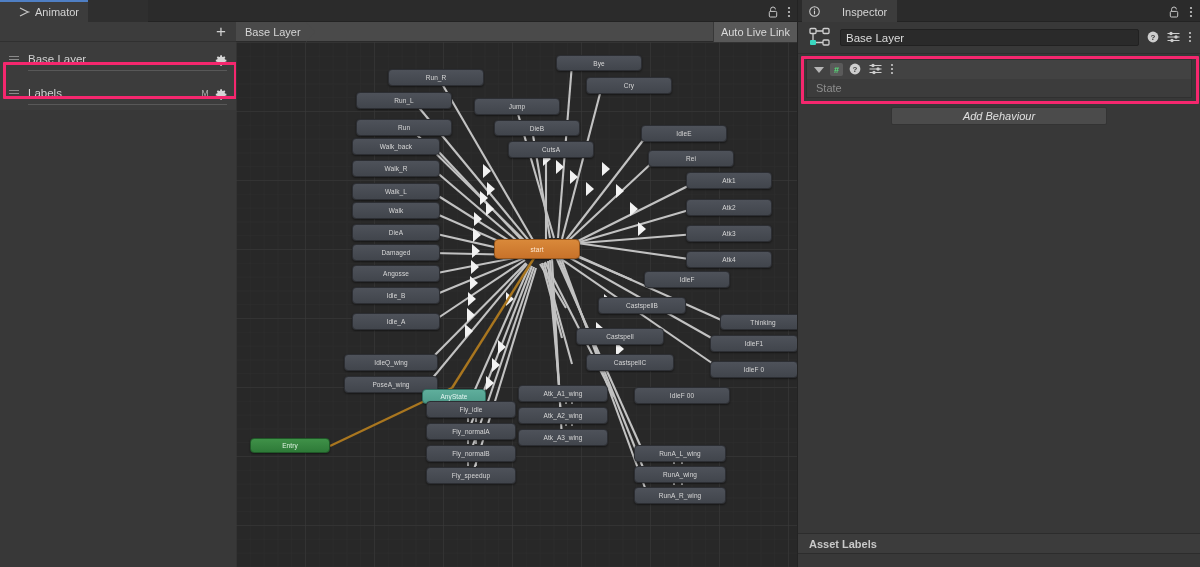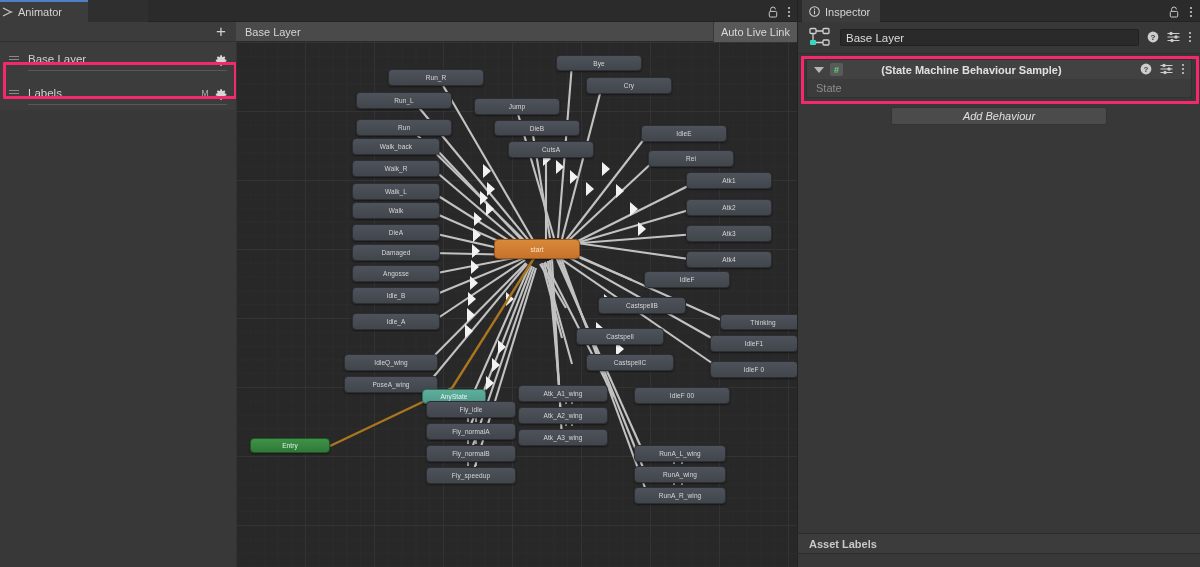--- a/index.html
+++ b/index.html
@@ -17,21 +17,21 @@
     position: absolute; left: 0; top: 0; width: 236px; height: 567px;
     background: #383838;
   }
   .tabstrip {
     position: relative; height: 22px; background: #2b2b2b;
     border-bottom: 1px solid #232323;
   }
   .tab-active {
     position: absolute; left: 0; top: 0; width: 88px; height: 22px;
     background: #3c3c3c; display: flex; align-items: center;
-    padding-left: 2px; gap: 5px;
+    padding-left: 19px; gap: 5px;
     border-top: 2px solid #4f7fc4;
   }
   .tab-label { font-size: 11px; color: #d4d4d4; }
   .tab-empty {
     position: absolute; left: 88px; top: 0; width: 60px; height: 22px;
     background: #2f2f2f;
   }
   .anim-icon svg { display: block; }
 
   .subtabs {
@@ -140,21 +140,21 @@
   #inspector {
     position: absolute; left: 797px; top: 0; width: 403px; height: 567px;
     background: #383838; border-left: 1px solid #232323;
   }
   .insp-tabstrip {
     height: 22px; background: #2b2b2b; position: relative;
     border-bottom: 1px solid #232323;
   }
   .insp-tab {
     position: absolute; left: 4px; top: 0; height: 22px; padding: 0 10px 0 7px;
-    background: #3c3c3c; display: flex; align-items: center; gap: 5px;
+    background: #3c3c3c; display: flex; align-items: center; gap: 22px;
     border-top: 2px solid #3c3c3c;
   }
   .insp-tab-label { font-size: 11px; color: #d4d4d4; }
   .insp-right-icons { position: absolute; right: 7px; top: 4px; display: flex; gap: 10px; align-items: center;}
 
   .insp-header {
     height: 32px; display: flex; align-items: center; padding: 0 8px 0 10px;
     gap: 8px; background: #383838; border-bottom: 1px solid #2e2e2e;
   }
   .state-icon { width: 24px; height: 22px; flex: 0 0 auto; }
@@ -637,21 +637,20 @@
             <circle cx="2" cy="10" r="1.1" fill="#c8c8c8"></circle>
           </svg>
         </span>
       </div>
     </div>
 
     <div class="behaviour-block">
       <div class="beh-title">
         <span class="tri"></span>
         <span class="script-badge">#</span>
-        <span class="beh-title-text">(State Machine Behaviour Sample)</span>
         <span class="beh-title-icons">
           <span>
             <svg width="12" height="12" viewBox="0 0 12 12">
               <circle cx="6" cy="6" r="5.4" fill="#cdcdcd"></circle>
               <text x="6" y="9" font-size="8" text-anchor="middle" fill="#424242" font-family="Liberation Sans, sans-serif" font-weight="bold">?</text>
             </svg>
           </span>
           <span>
             <svg width="13" height="12" viewBox="0 0 13 12">
               <path d="M0.5 2.5h12 M0.5 6h12 M0.5 9.5h12" stroke="#cdcdcd" stroke-width="1.1"></path>

